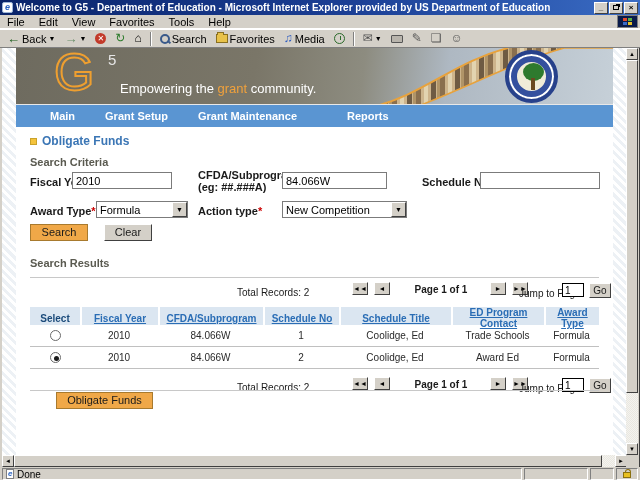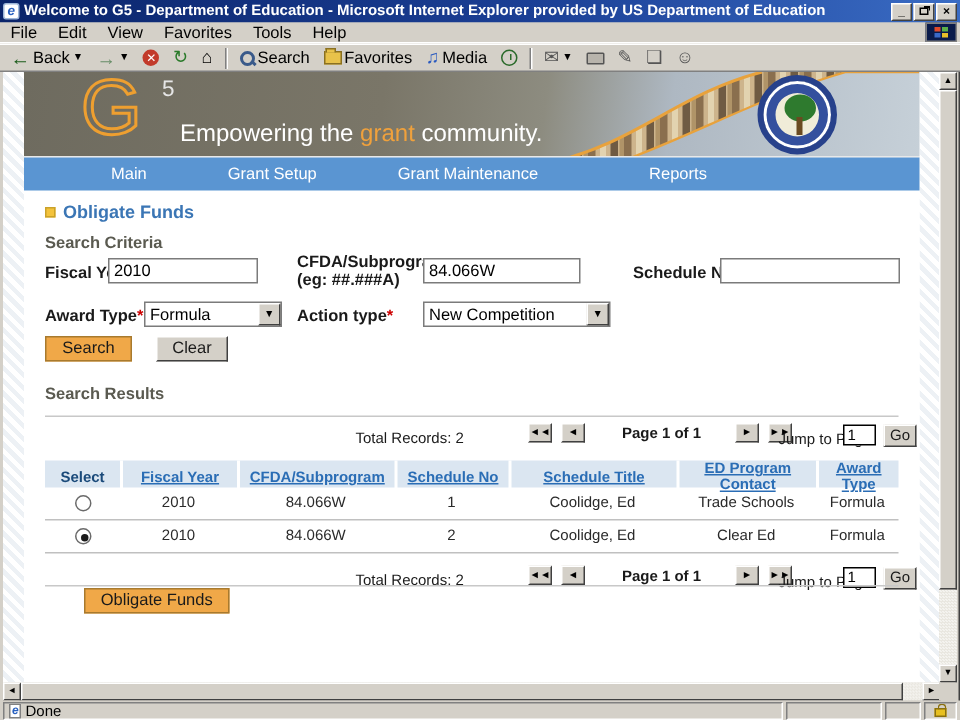--- a/index.html
+++ b/index.html
@@ -60,32 +60,32 @@
   .stripes-left { left:0; } .stripes-right { right:0; }
   .page { position:absolute; left:14px; top:0; width:597px; height:407px; background:#fff; }
 
   
   .banner { position:absolute; left:0; top:0; width:597px; height:57px; overflow:hidden;
     background:linear-gradient(97deg,#6e6b5f 0%,#7a7668 40%,#8d8c80 58%,#aeb8c2 72%,#c6d0d8 100%);
     border-bottom:1px solid #e8e8e8; }
   .banner .g-logo { position:absolute; left:38px; top:-6px; font-size:52px; font-weight:400; color:transparent;
     -webkit-text-stroke:2px #ee9f30; letter-spacing:-2px; line-height:60px; }
   .banner .g-five { position:absolute; left:92px; top:3px; font-size:15px; color:#e6e6e6; }
-  .banner .tagline { position:absolute; left:104px; top:33px; font-size:16px; color:#fff; white-space:nowrap; }
+  .banner .tagline { position:absolute; left:104px; top:33px; font-size:13px; color:#fff; white-space:nowrap; }
   .banner .tagline .accent { color:#f0a13c; }
   .swoosh { position:absolute; left:352px; top:0; }
   .seal { position:absolute; left:489px; top:2px; width:53px; height:53px; border-radius:50%;
     background:#f0ecd8; border:4px solid #27418b; box-shadow:inset 0 0 0 2px #fff, inset 0 0 0 8px #34509e; }
   .seal::before { content:""; position:absolute; left:14px; top:9px; width:21px; height:18px; border-radius:50%; background:#2e7a2e; }
   .seal::after { content:""; position:absolute; left:22px; top:24px; width:4px; height:12px; background:#6a4a20; }
 
   
   .nav { position:absolute; left:0; top:57px; width:597px; height:22px; background:#5a95d2;
     display:flex; align-items:center; padding-left:34px; }
-  .nav-item { color:#fff; font-weight:normal; font-size:11px; margin-right:30px; white-space:nowrap;margin-left:24px; }
+  .nav-item { color:#fff; font-weight:bold; font-size:11px; margin-right:30px; white-space:nowrap; }
   .nav-item:nth-child(3) { margin-right:50px; }
 
   
   .pg-title { position:absolute; left:14px; top:86px; color:#3b76b5; font-weight:bold; font-size:12px; }
   .pg-title .bullet { display:inline-block; width:7px; height:7px; background:#f4c33c; border:1px solid #caa22a; margin-right:5px; }
   .section-label { position:absolute; color:#5a5a50; font-weight:bold; font-size:11px; }
   .lbl { position:absolute; font-weight:bold; color:#1a1a1a; white-space:nowrap; }
   .req { color:#cc0000; }
   .tbox { position:absolute; height:17px; border:1px solid #7b7b7b; background:#fff; font-size:11px; padding:1px 3px;
     font-family:"Liberation Sans",sans-serif; }
@@ -329,21 +329,21 @@
           <div>Coolidge, Ed</div>
           <div>Trade Schools</div>
           <div>Formula</div>
         </div>
         <div class="grid-row grid-data">
           <div><span class="radio checked"></span></div>
           <div>2010</div>
           <div>84.066W</div>
           <div>2</div>
           <div>Coolidge, Ed</div>
-          <div>Clear Ed</div>
+          <div>Award Ed</div>
           <div>Formula</div>
         </div>
       </div>
 
       <div class="pag" style="top:325px;">
         <span class="totals"><span>Total Records:</span> <span>2</span></span>
         <button class="pbtn" style="left:330px;">◄◄</button>
         <button class="pbtn" style="left:352px;">◄</button>
         <span class="pagetext">Page 1 of 1</span>
         <button class="pbtn" style="left:468px;">►</button>

